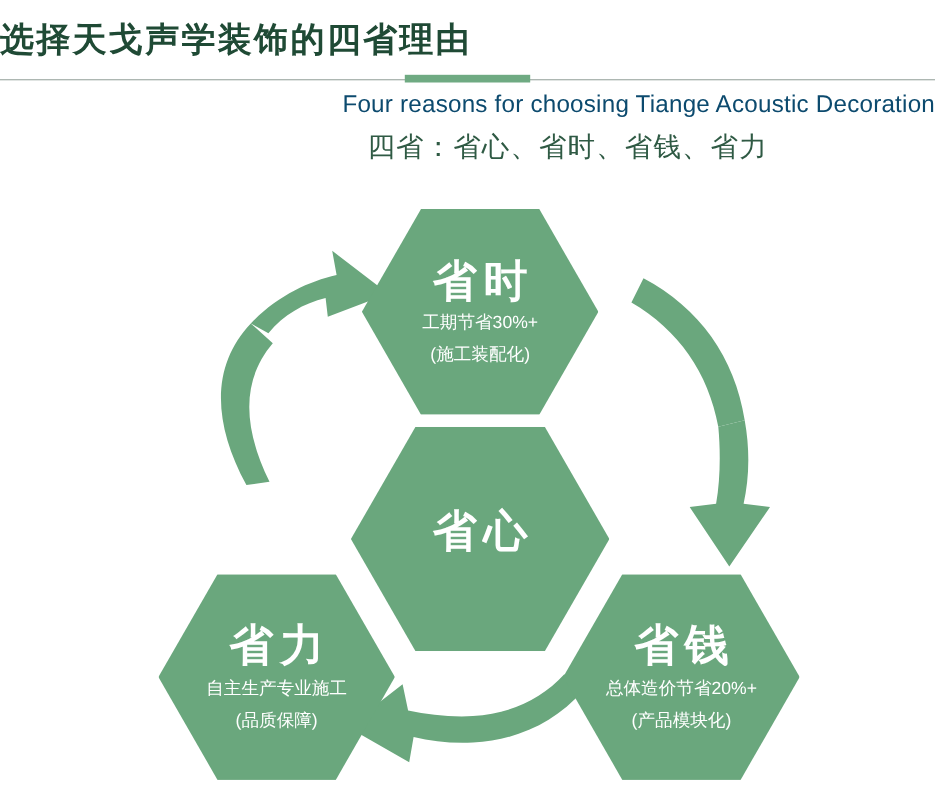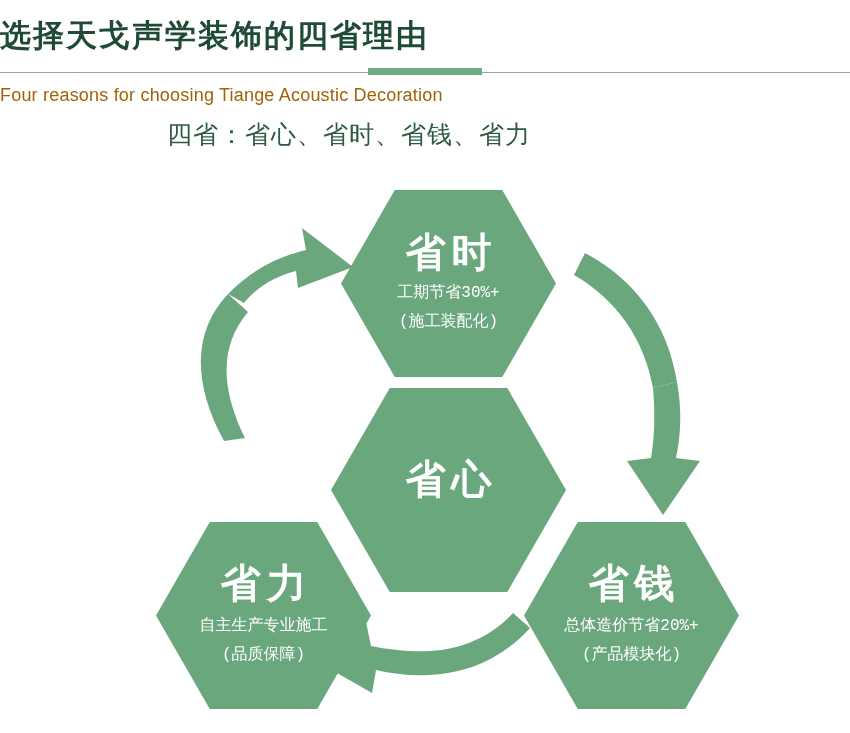--- a/index.html
+++ b/index.html
@@ -62,33 +62,33 @@
     top: 0px;
     width: 114px;
     height: 7px;
     background: #6faa82;
   }
   .sub-en {
     position: absolute;
     left: 0;
     top: 82px;
     width: 850px;
-    text-align: left;
-    font-size: 18px;
-    color: #a16207;
+    text-align: right;
+    font-size: 22px;
+    color: #0c4a6e;
     letter-spacing: 0.2px;
     line-height: 26px;
     white-space: nowrap;
   }
   .sub-cn {
     position: absolute;
     left: 0;
     top: 116px;
     width: 698px;
-    text-align: center;
+    text-align: right;
     font-size: 25px;
     color: #2f5a44;
     letter-spacing: 1px;
     line-height: 36px;
     white-space: nowrap;
   }
 
   
   .diagram {
     position: absolute;
@@ -99,25 +99,24 @@
   }
   .arrows-layer {
     position: absolute;
     left: 0;
     top: 0;
     width: 850px;
     height: 563px;
   }
   .hexes-layer {
     position: absolute;
-    left: 16px;
+    left: 4px;
     top: 0;
     width: 784px;
     height: 563px;
-    font-family: Liberation Mono, monospace;
   }
 
   .hex {
     position: absolute;
     background: #6aa77d;
     -webkit-clip-path: polygon(25% 0%, 75% 0%, 100% 50%, 75% 100%, 25% 100%, 0% 50%);
     clip-path: polygon(25% 0%, 75% 0%, 100% 50%, 75% 100%, 25% 100%, 0% 50%);
     display: flex;
     flex-direction: column;
     align-items: center;

